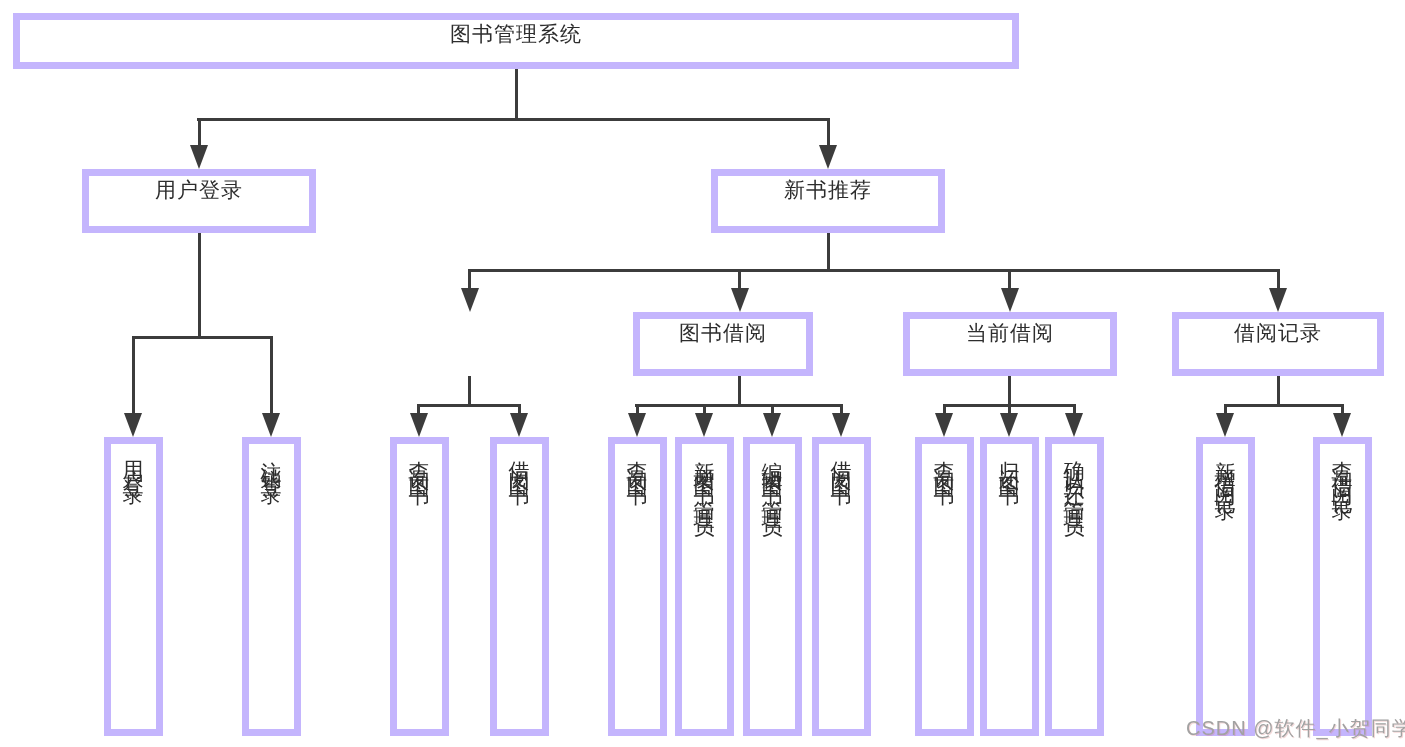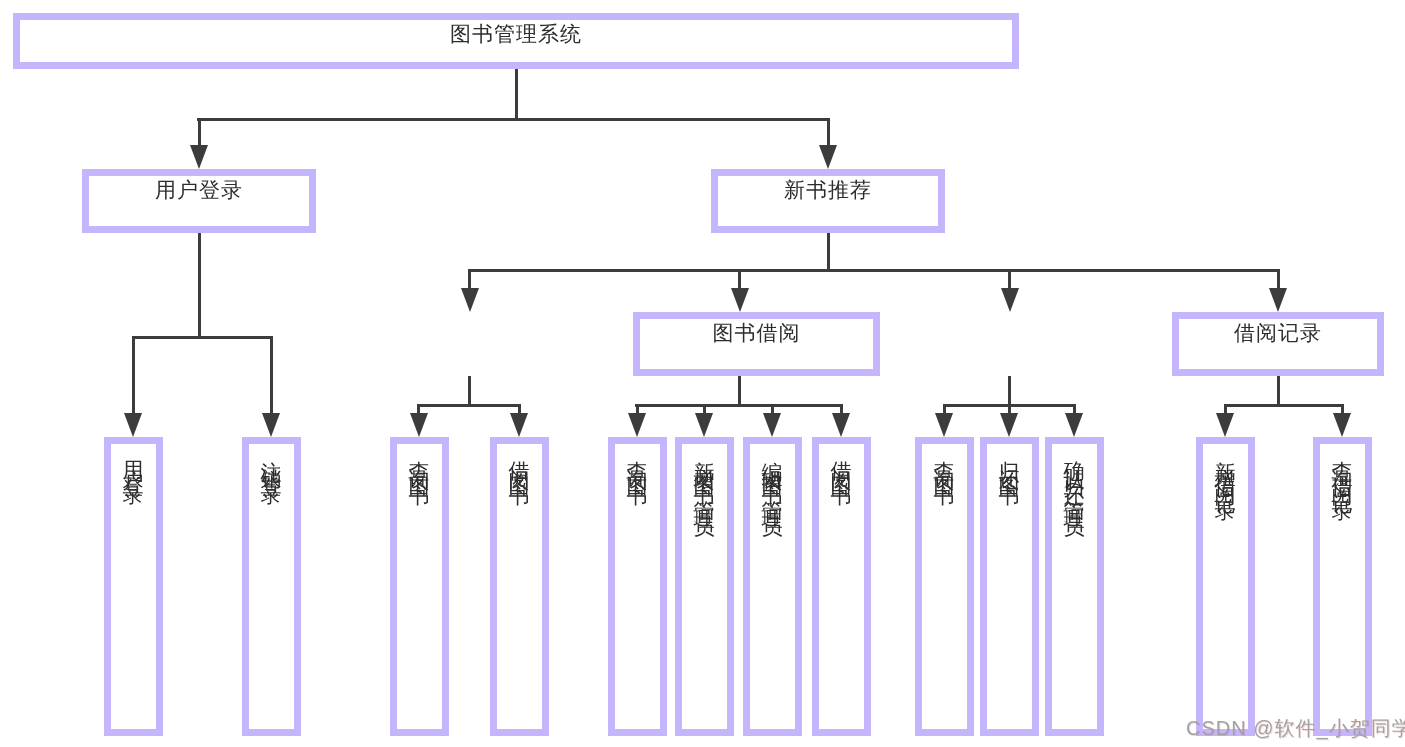--- a/index.html
+++ b/index.html
@@ -127,22 +127,25 @@
     <span>图书管理系统</span>
   </div>
 
   <div class="box h" style="left:82px;top:169px;width:234px;height:64px">
     <span>用户登录</span>
   </div>
   <div class="box h" style="left:711px;top:169px;width:234px;height:64px">
     <span>新书推荐</span>
   </div>
 
-  <div class="box h" style="left:633px;top:312px;width:247px;height:64px">
+  <div class="box h" style="left:633px;top:312px;width:180px;height:64px">
     <span>图书借阅</span>
+  </div>
+  <div class="box h" style="left:903px;top:312px;width:214px;height:64px">
+    <span>当前借阅</span>
   </div>
   <div class="box h" style="left:1172px;top:312px;width:212px;height:64px">
     <span>借阅记录</span>
   </div>
 
   <div class="box v" style="left:104px;top:437px;width:59px;height:299px">
     <span>用户登录</span>
   </div>
   <div class="box v" style="left:242px;top:437px;width:59px;height:299px">
     <span>注销登录</span>

